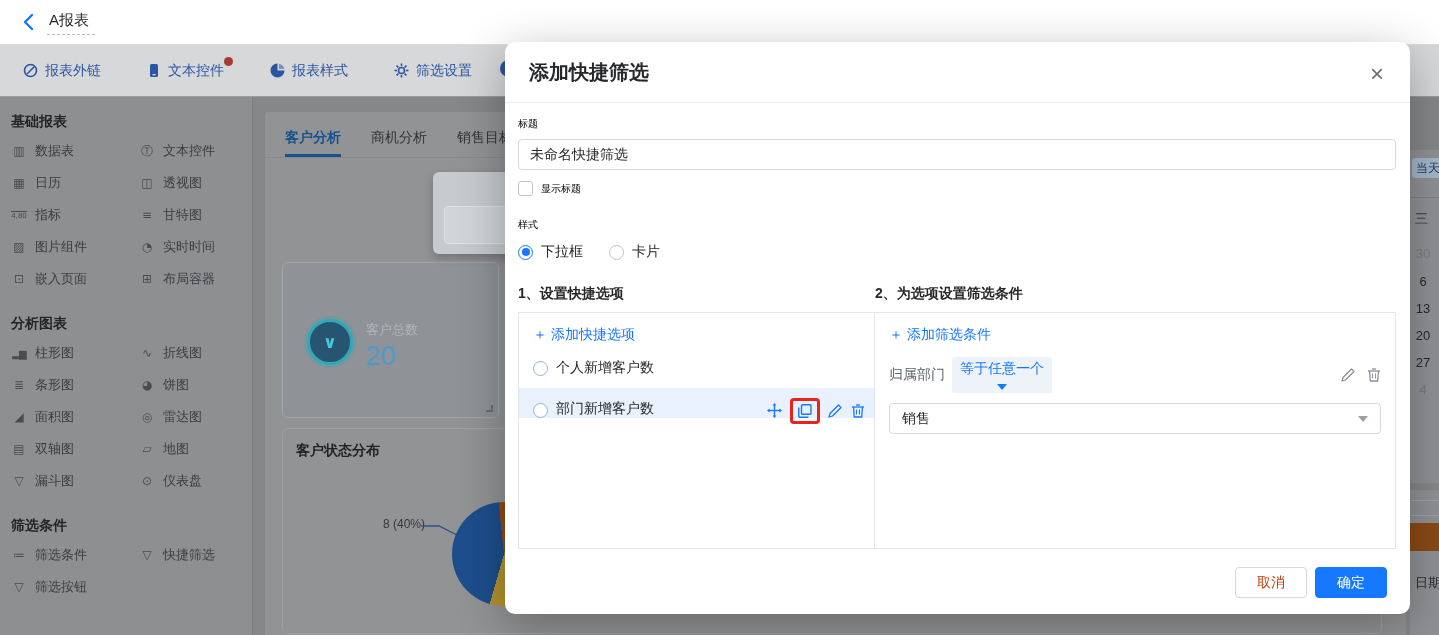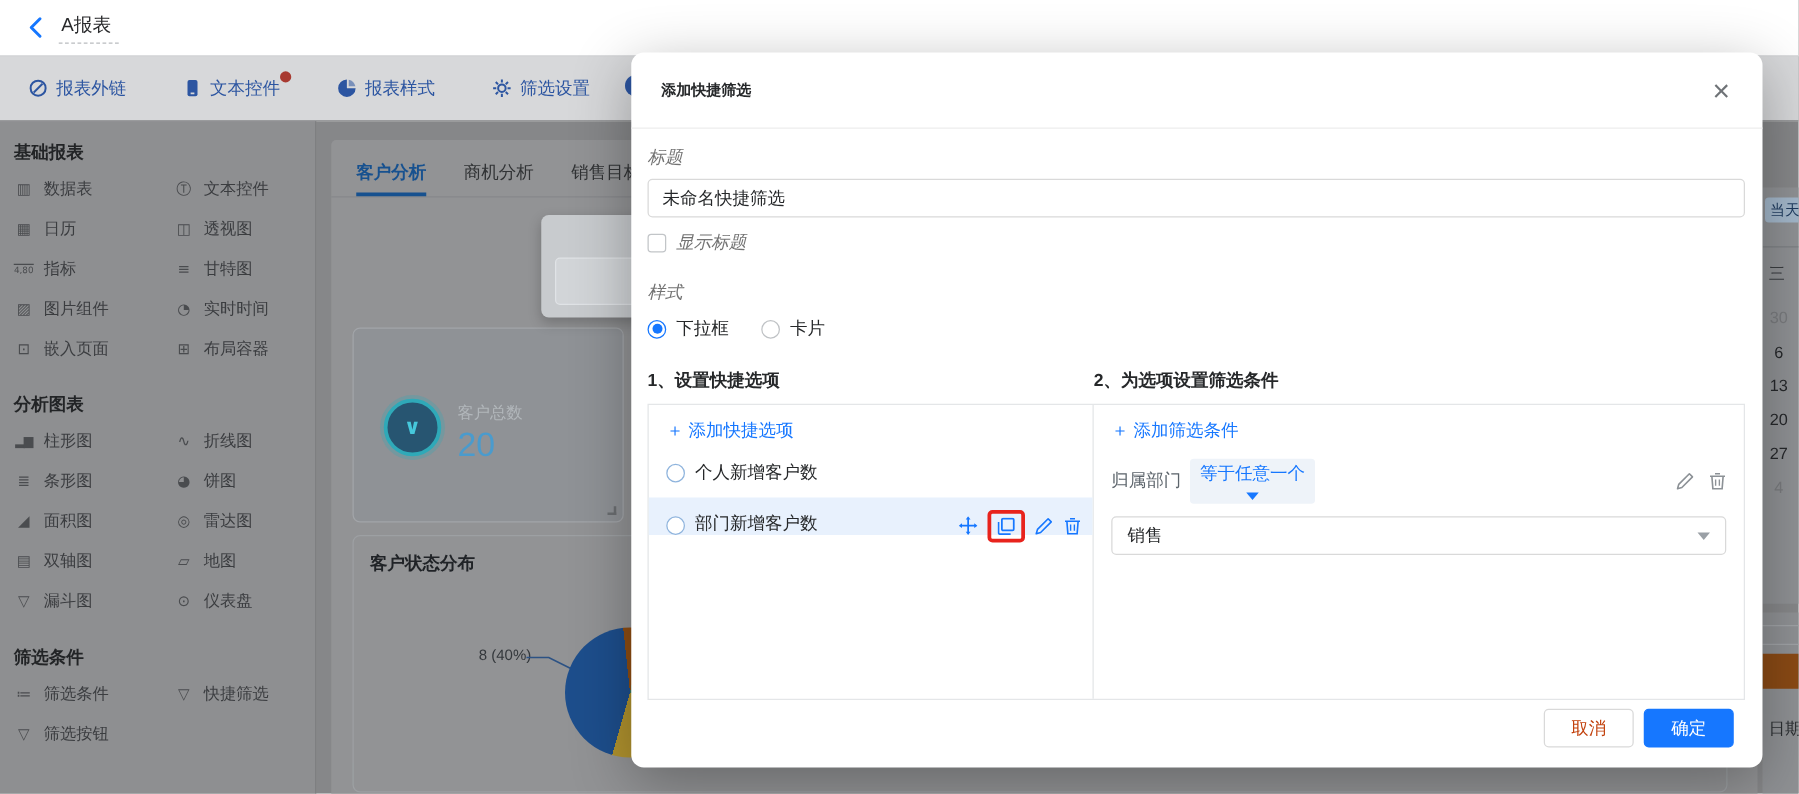--- a/index.html
+++ b/index.html
@@ -59,24 +59,24 @@
 
   .br-block { position:absolute; left:1410px; top:490px; width:29px; height:145px; background:#8f9194; }
   .br-line1 { position:absolute; left:0; top:10px; width:100%; height:1px; background:#a0a3a6; }
   .br-line2 { position:absolute; left:0; top:25px; width:100%; height:1px; background:#a0a3a6; }
   .br-orange { position:absolute; left:0; top:33px; width:100%; height:28px; background:#8a4a15; }
   .br-date { position:absolute; left:5px; top:84px; font-size:13px; color:#2b2e31; white-space:nowrap; }
 
   
   .modal { position:absolute; left:505px; top:42px; width:905px; height:572px; background:#ffffff; border-radius:10px; box-shadow:0 12px 48px rgba(0,0,0,.30); z-index:10; }
   .m-header { height:61px; border-bottom:1px solid #ededed; display:flex; align-items:center; padding:0 24px; }
-  .m-title { font-size:12px; font-weight:bold; color:#26282a; }
+  .m-title { font-size:20px; font-weight:bold; color:#26282a; }
   .m-close { position:absolute; right:22px; top:16px; font-size:24px; color:#6f7377; cursor:pointer; line-height:1; padding:4px; }
   .m-body { padding:14px 14px 0 13px; }
-  .f-label { font-size:14px; color:#737373;font-style:italic; }
+  .f-label { font-size:10px; color:#000000; }
   .m-input { margin-top:8px; height:31px; border:1px solid #d9d9d9; border-radius:4px; display:flex; align-items:center; padding:0 11px; font-size:14px; color:#26282a; cursor:text; }
   .cb-row { margin-top:11px; display:flex; align-items:center; gap:8px; cursor:pointer; }
   .cb-box { width:15px; height:15px; border:1px solid #c2c5c8; border-radius:3px; background:#fff; }
   .style-label { margin-top:22px; }
   .radio-row { margin-top:11px; display:flex; gap:26px; }
   .radio-opt { display:flex; align-items:center; gap:8px; font-size:14px; color:#26282a; cursor:pointer; }
   .rdo { width:15px; height:15px; border-radius:50%; border:1px solid #bfc2c5; background:#fff; position:relative; }
   .rdo.sel { border:1.5px solid #1677ff; }
   .rdo.sel::after { content:""; position:absolute; left:50%; top:50%; transform:translate(-50%,-50%); width:8px; height:8px; border-radius:50%; background:#1677ff; }
   .rdo.list { border-color:#8fb4dd; }

